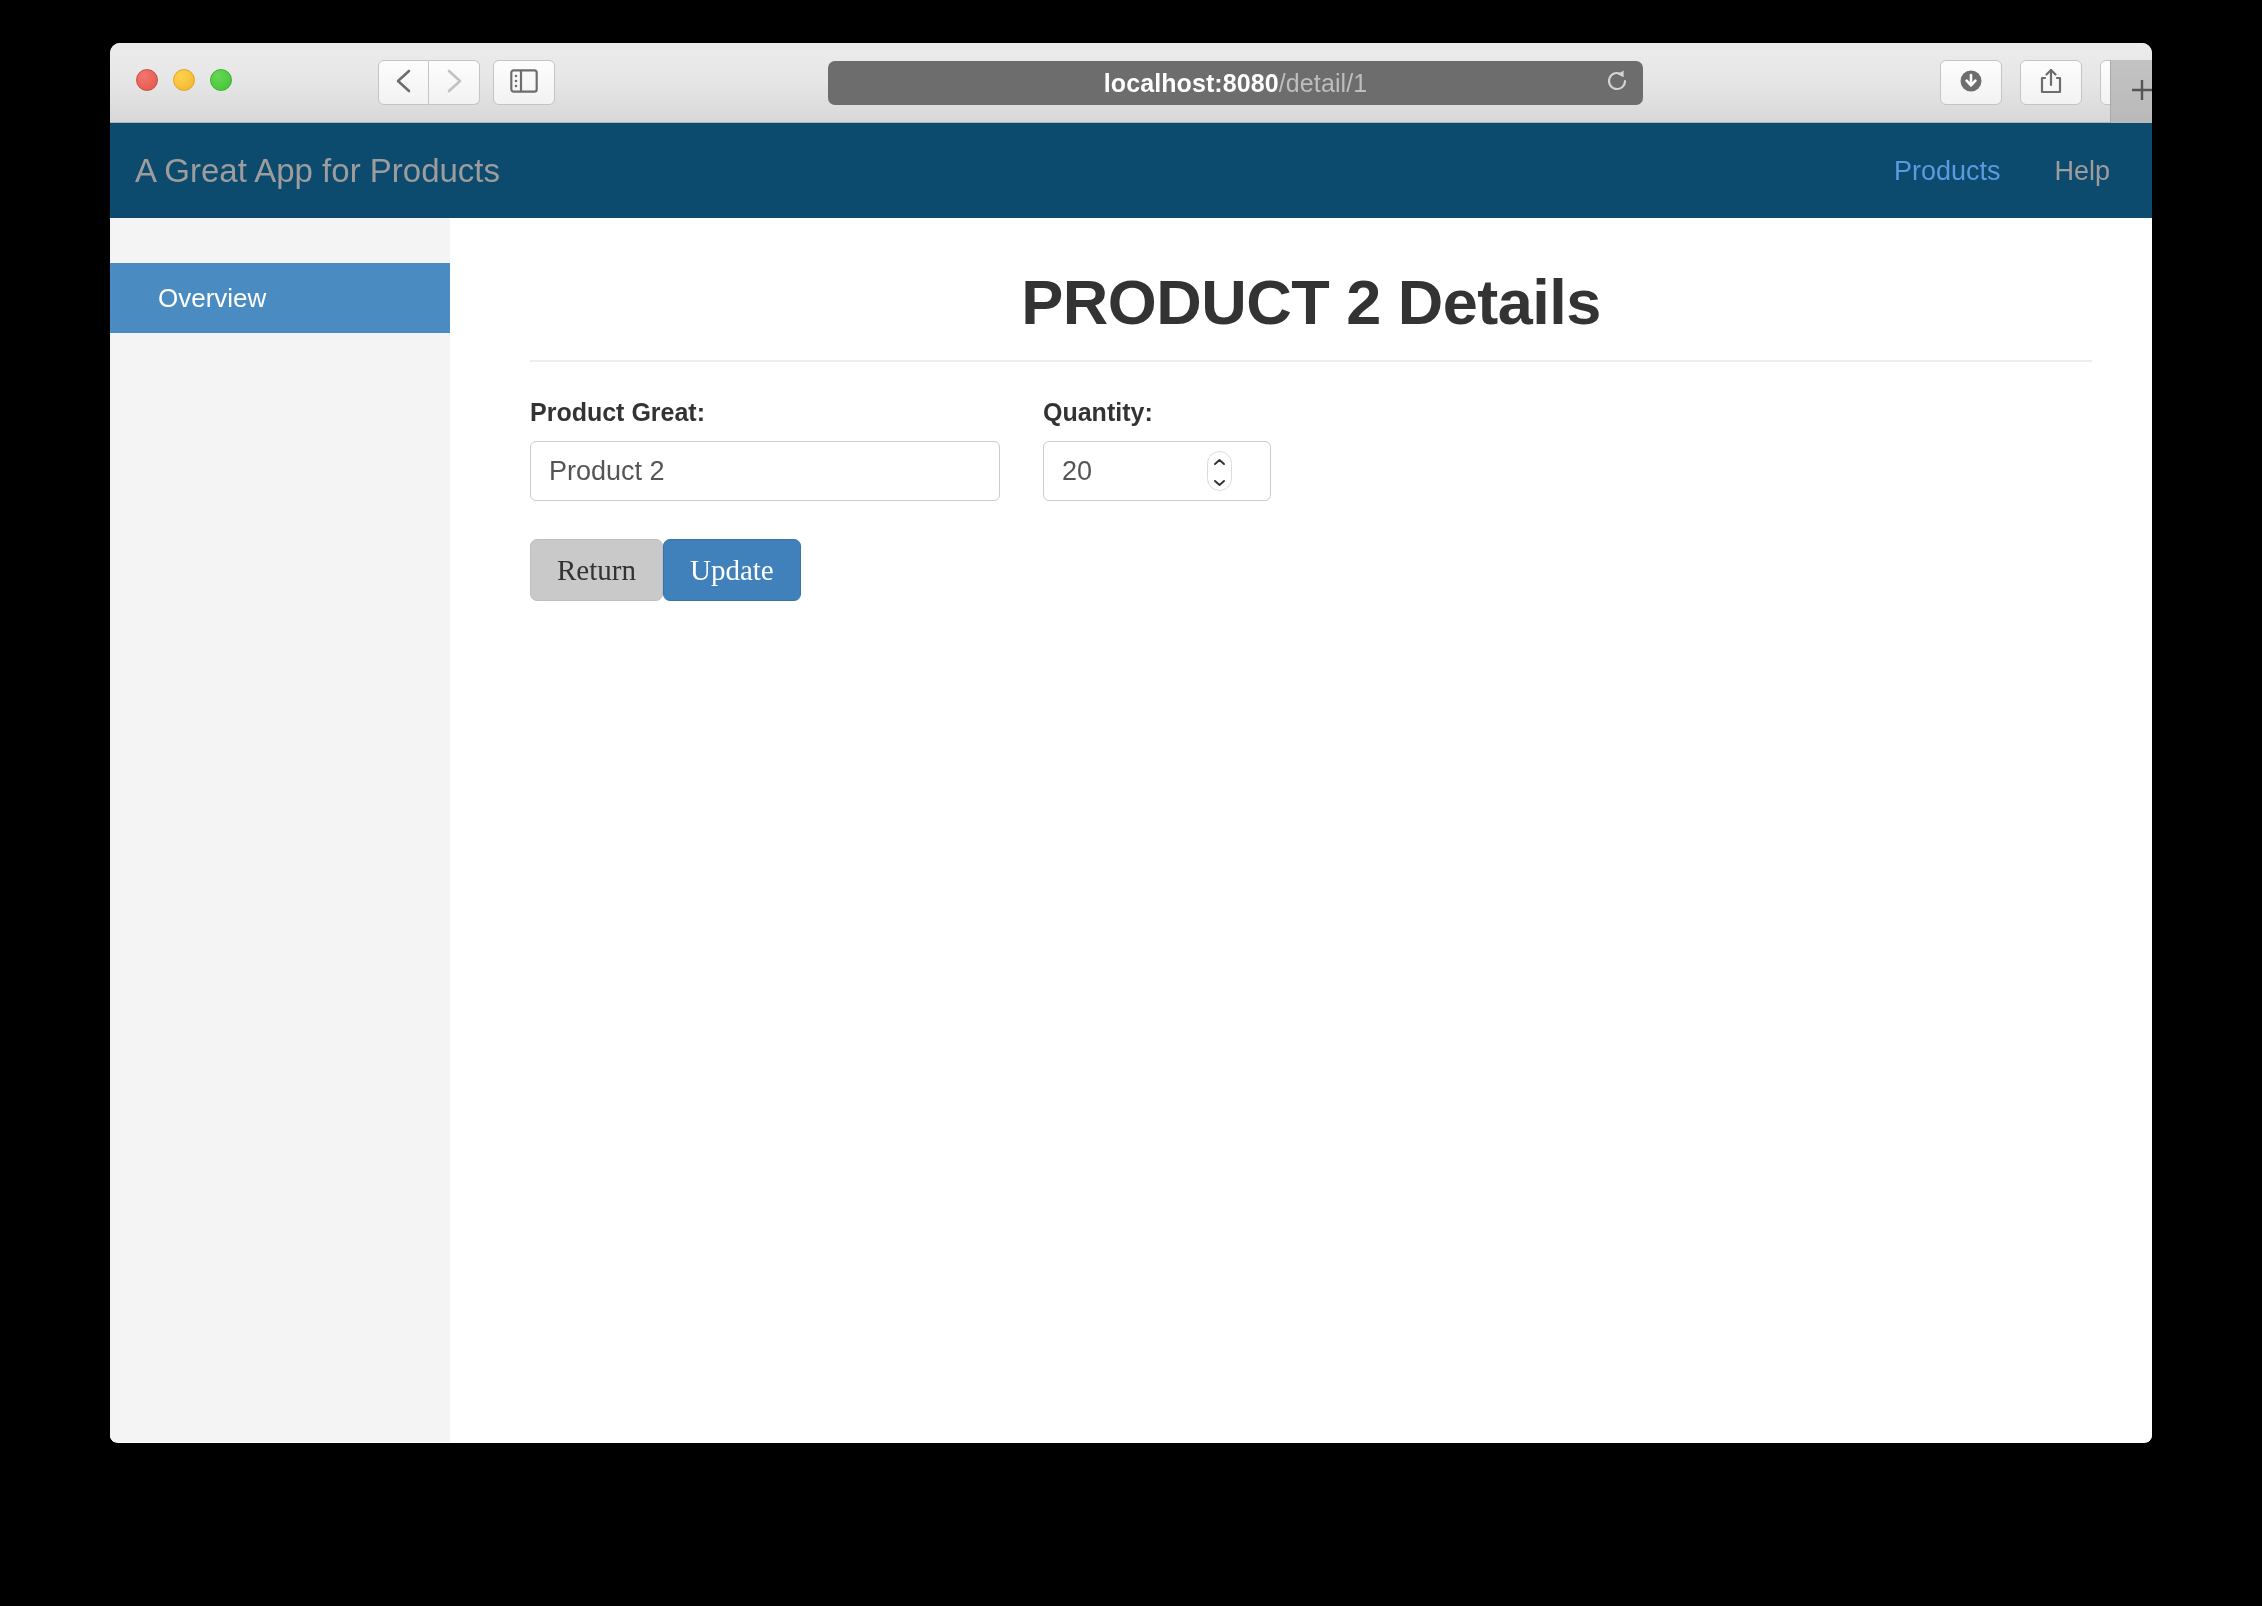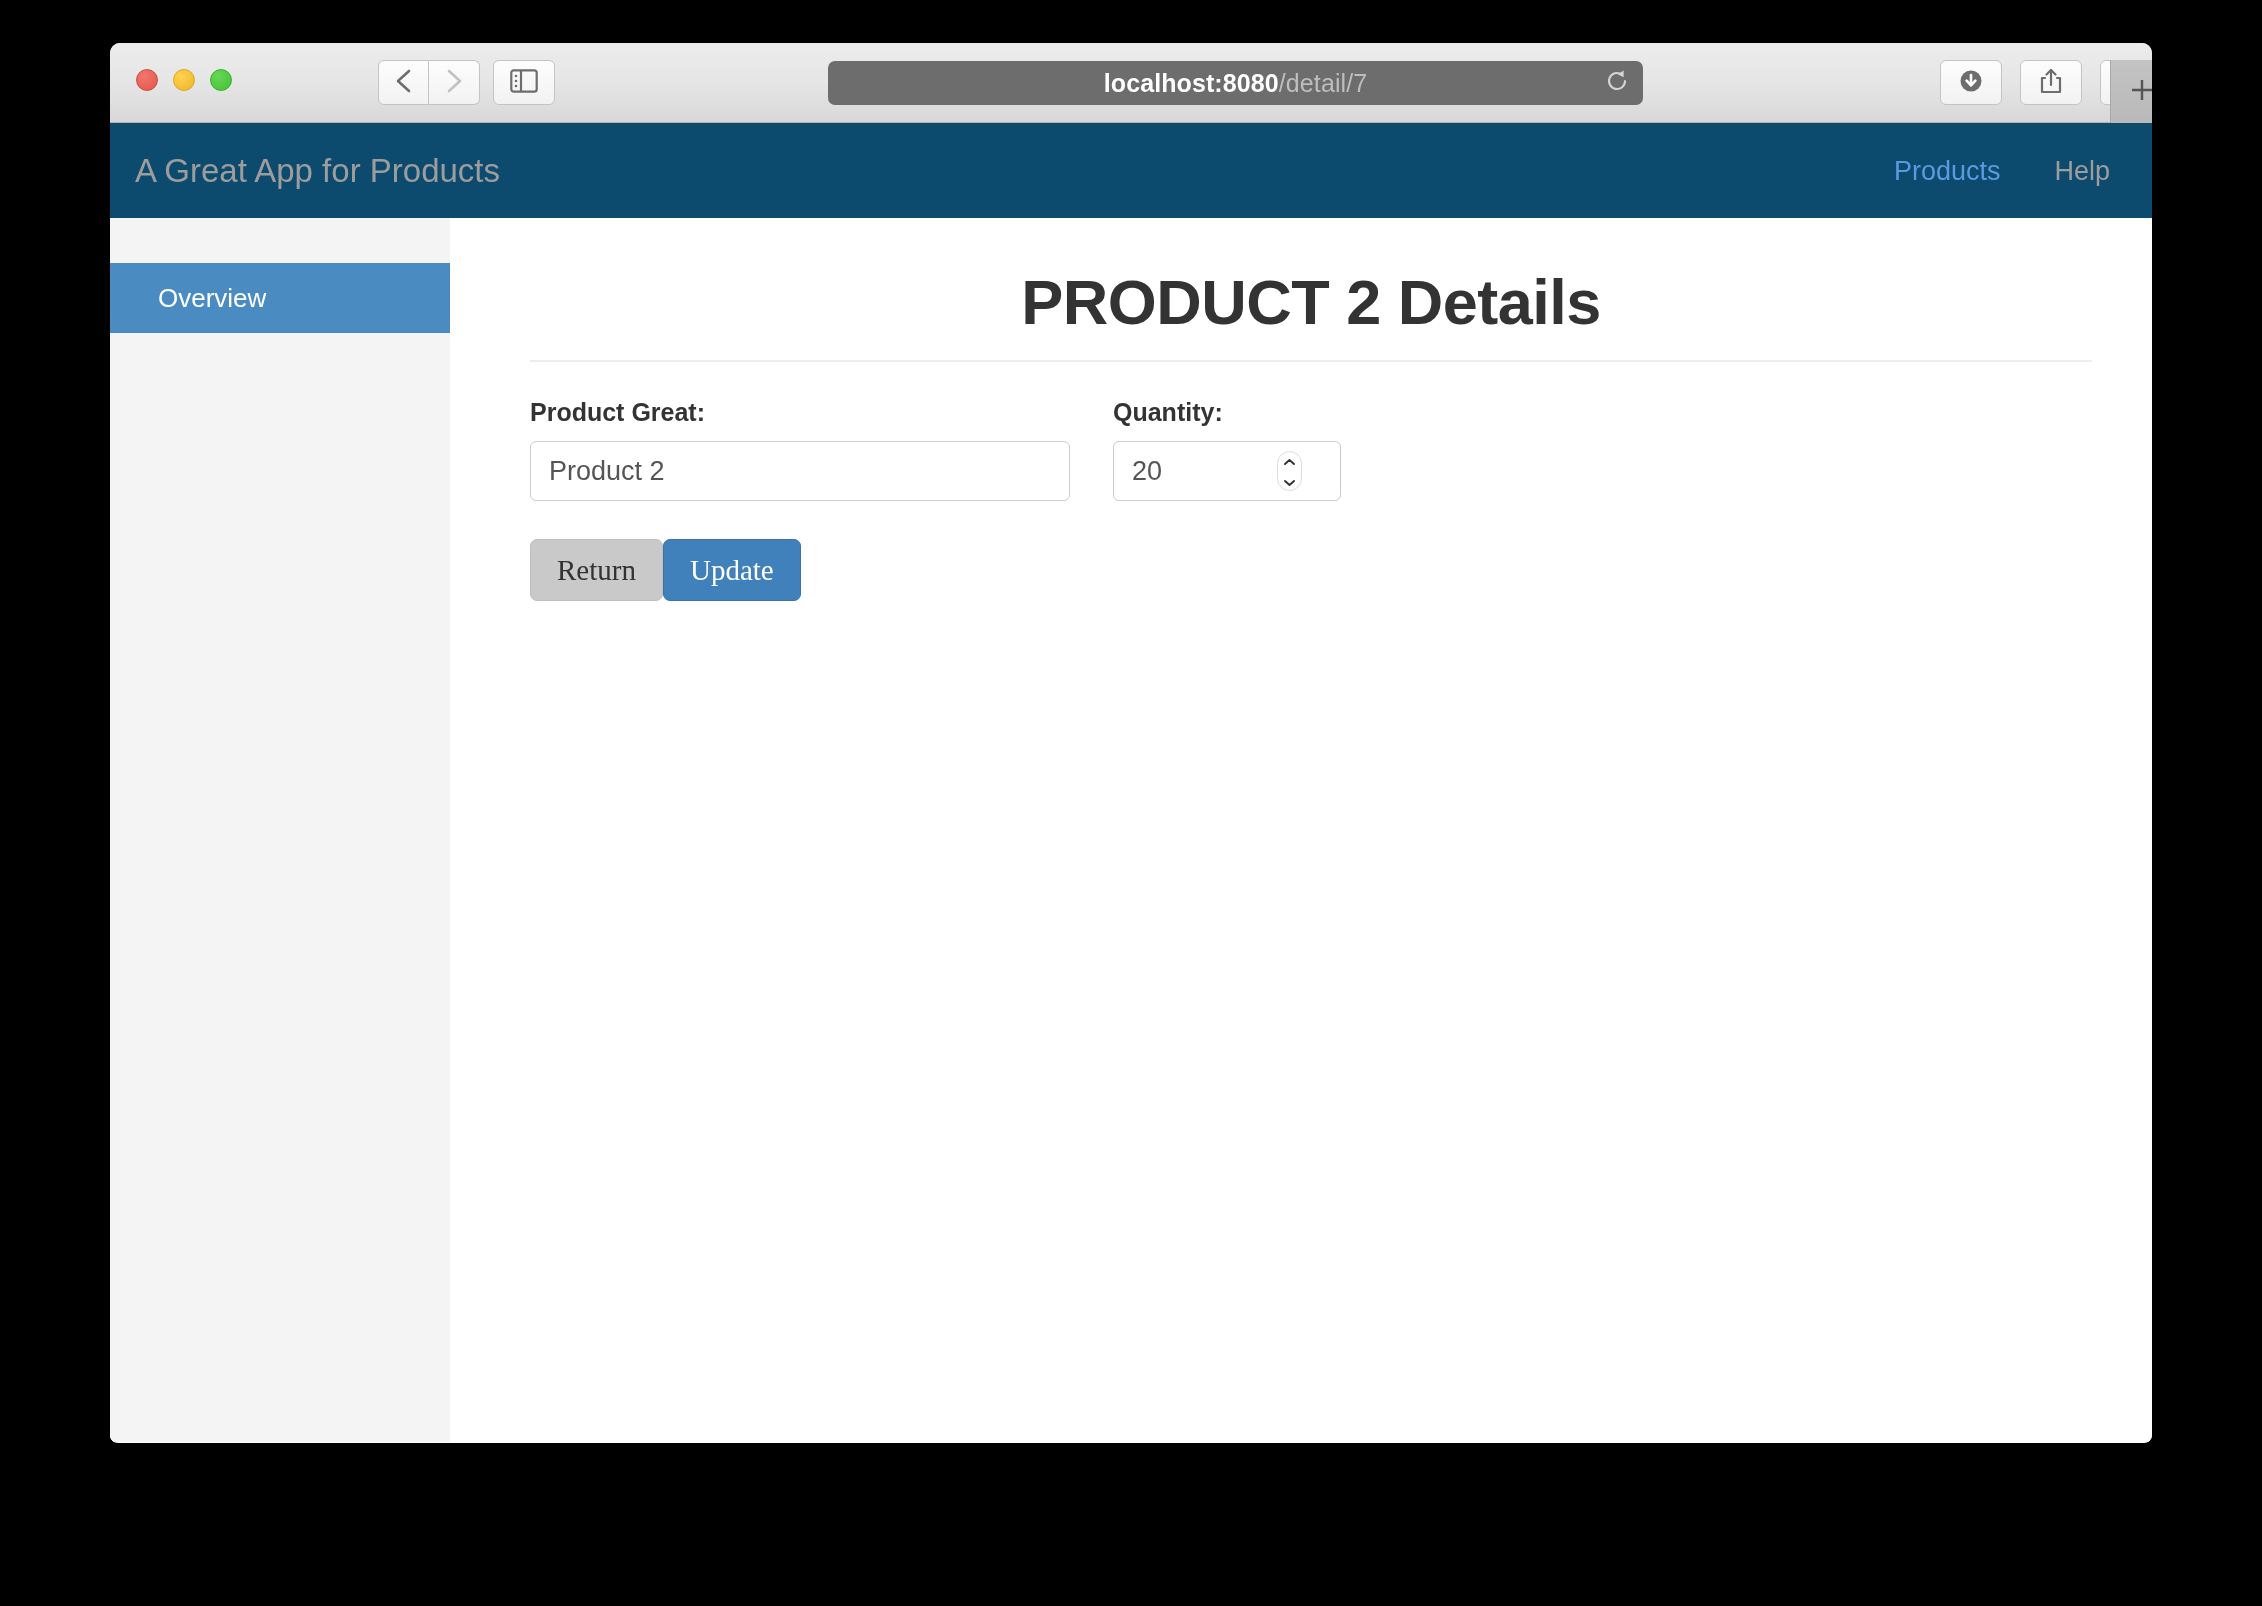--- a/index.html
+++ b/index.html
@@ -237,21 +237,21 @@
     box-sizing: border-box;
     font-family: "Liberation Sans", sans-serif;
     outline: none;
   }
   .form-control[disabled] {
     background: #ebebeb;
     color: #a5a5a5;
     border-color: #d4d4d4;
   }
   .input-id   { width: 204px; }
-  .input-name { width: 540px; }
+  .input-name { width: 470px; }
 
   .input-number-wrap { position: relative; width: 205px; }
   .input-qty { width: 228px; padding-right: 25px; }
   .stepper {
     position: absolute;
     right: 16px;
     top: 50%;
     transform: translateY(-50%);
     width: 25px;
     height: 40px;
@@ -334,21 +334,21 @@
             <circle cx="6" cy="7" r="1.3" fill="#6d6d6d"></circle>
             <circle cx="6" cy="12" r="1.3" fill="#6d6d6d"></circle>
             <circle cx="6" cy="17" r="1.3" fill="#6d6d6d"></circle>
           </svg>
         </span>
       </div>
     </div>
 
     <div class="urlbar">
       <div class="url-text">
-        <span class="url-host">localhost:8080</span><span class="url-path">/detail/7</span>
+        <span class="url-host">localhost:8080</span><span class="url-path">/detail/1</span>
       </div>
       <div class="reload-btn">
         <span>
           <svg width="26" height="26" viewBox="0 0 26 26">
             <path d="M21,13 A8,8 0 1 1 17.5,6.4" fill="none" stroke="#d4d4d4" stroke-width="2.1" stroke-linecap="round"></path>
             <polygon points="19.6,2.6 19.6,9.2 13.6,6.3" fill="#d4d4d4"></polygon>
           </svg>
         </span>
       </div>
     </div>

